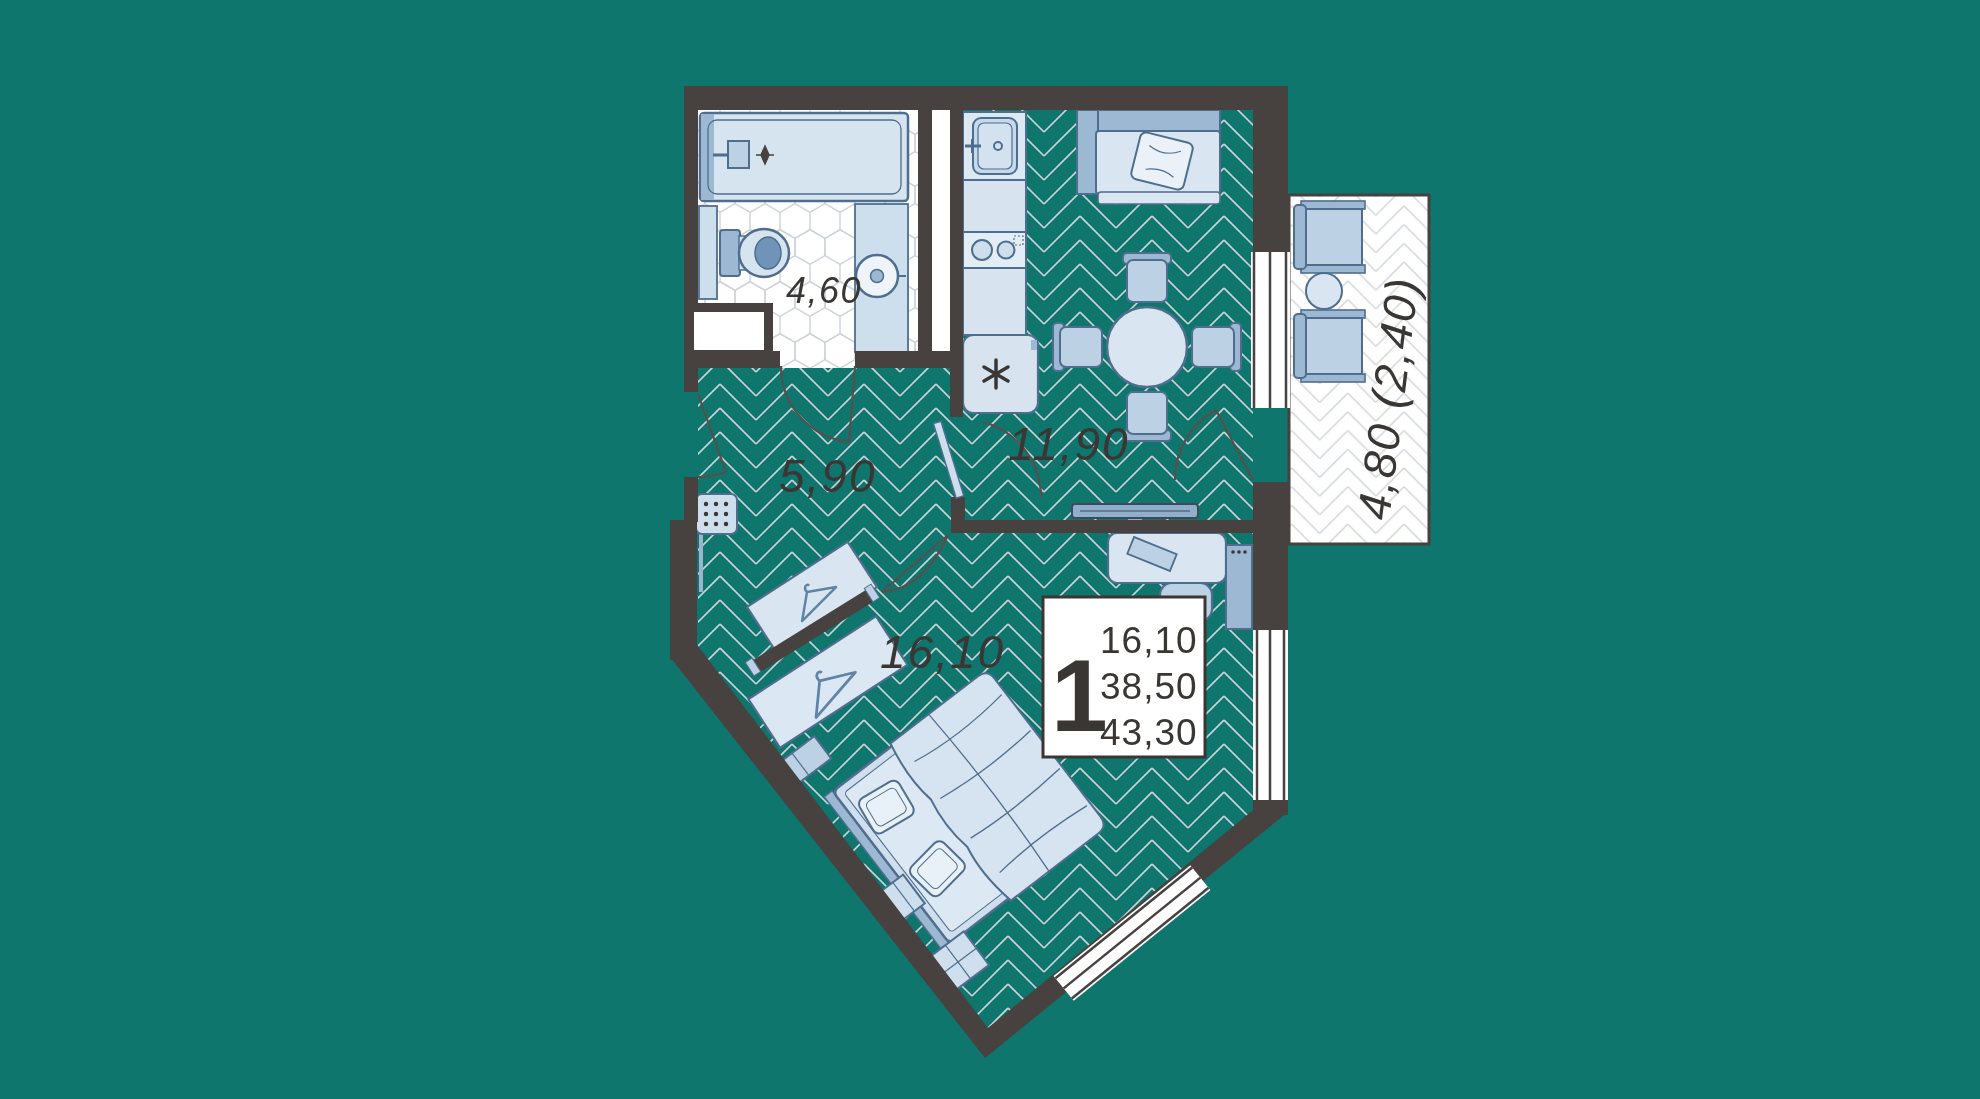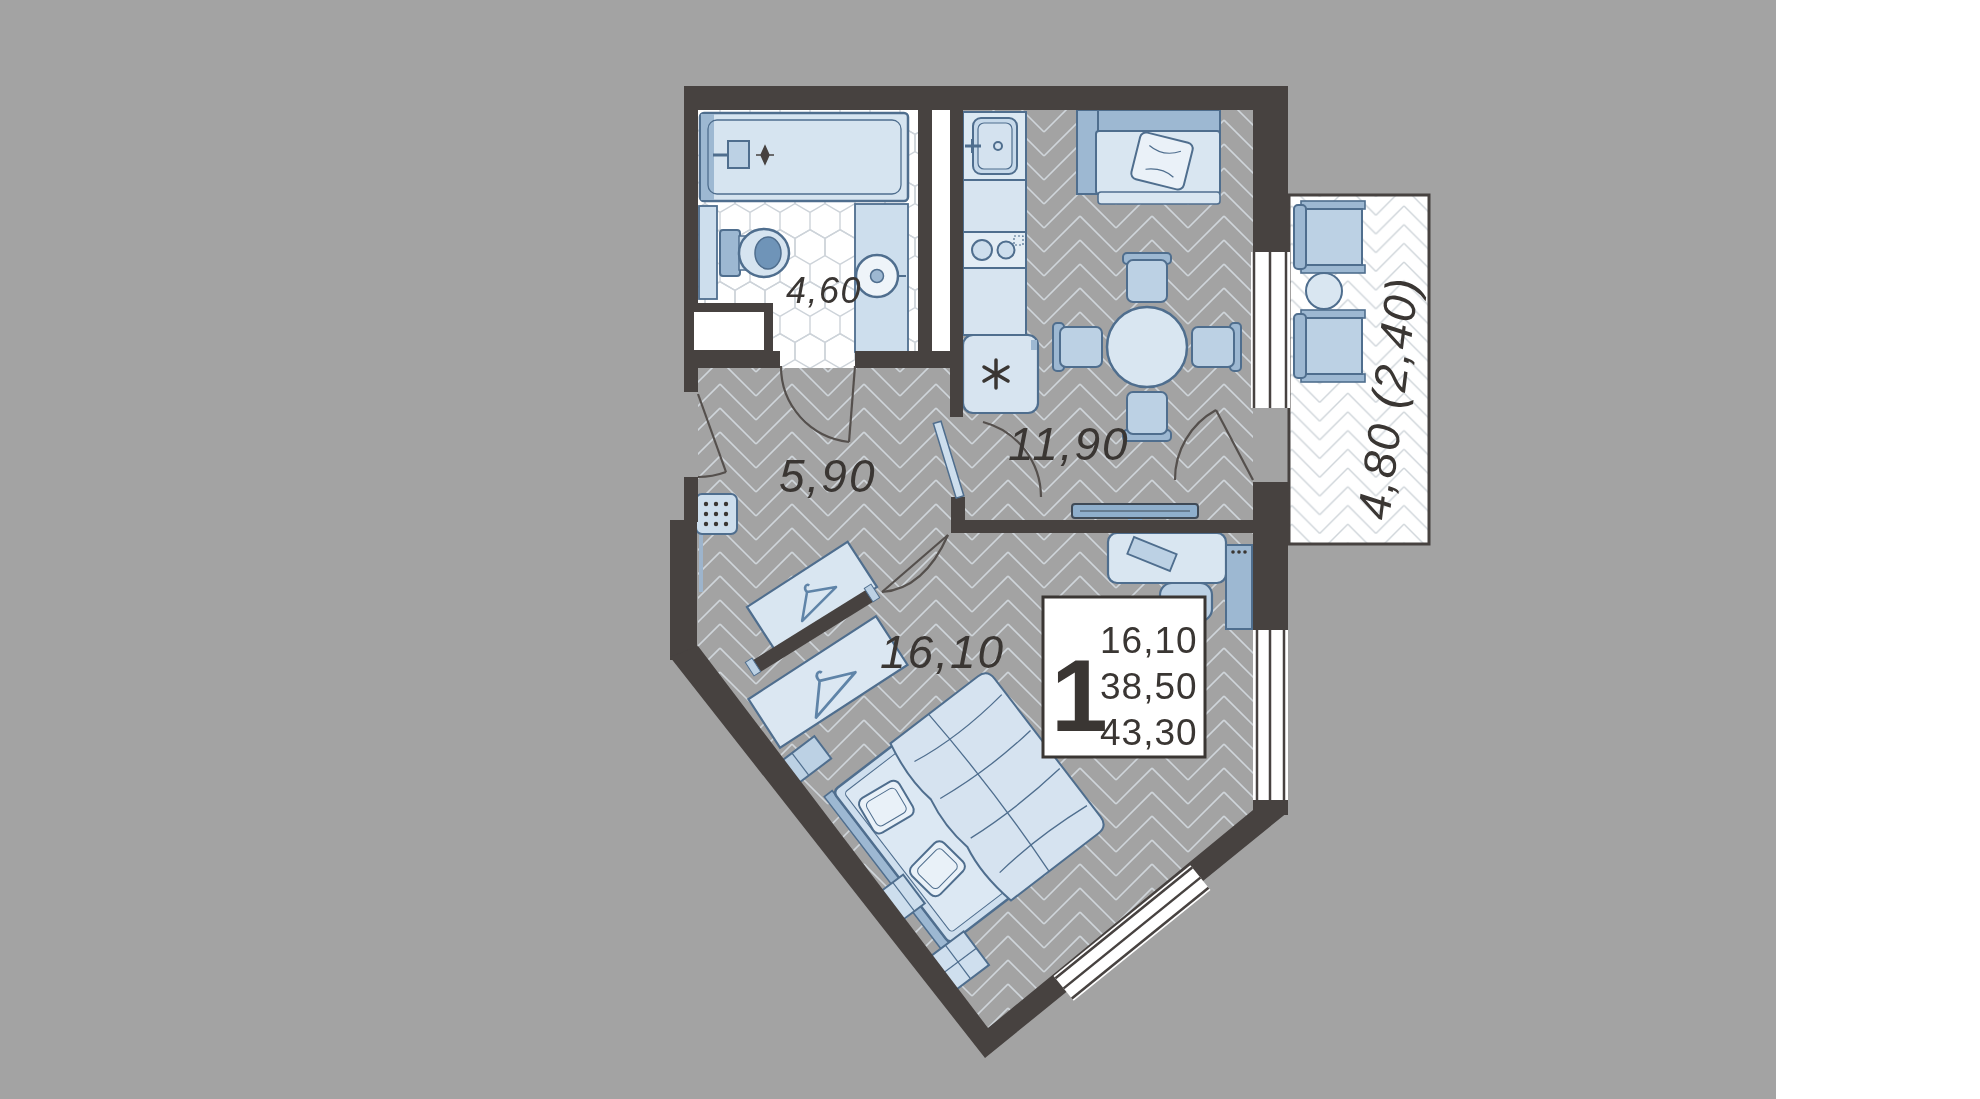--- a/index.html
+++ b/index.html
@@ -1,16 +1,16 @@
 <!DOCTYPE html>
 <html><head>
 <meta charset="utf-8">
 <style>
   html,body{margin:0;padding:0;background:#ffffff;}
-  .stage{position:relative;width:1776px;height:1099px;background:#a3a3a3;overflow:hidden;}
+  .stage{position:relative;width:1980px;height:1099px;background:#0f766e;overflow:hidden;}
   svg{display:block;}
   .room-label{font-family:"Liberation Sans",sans-serif;font-style:italic;font-size:46px;fill:#3a3633;letter-spacing:2px;}
   .room-label-sm{font-family:"Liberation Sans",sans-serif;font-style:italic;font-size:36px;fill:#3a3633;letter-spacing:1.5px;}
   .badge-num{font-family:"Liberation Sans",sans-serif;font-weight:700;font-size:102px;fill:#3a3633;}
   .badge-val{font-family:"Liberation Sans",sans-serif;font-size:37px;fill:#3a3633;letter-spacing:1px;}
 </style>
 </head>
 <body>
 
 <div class="stage">

